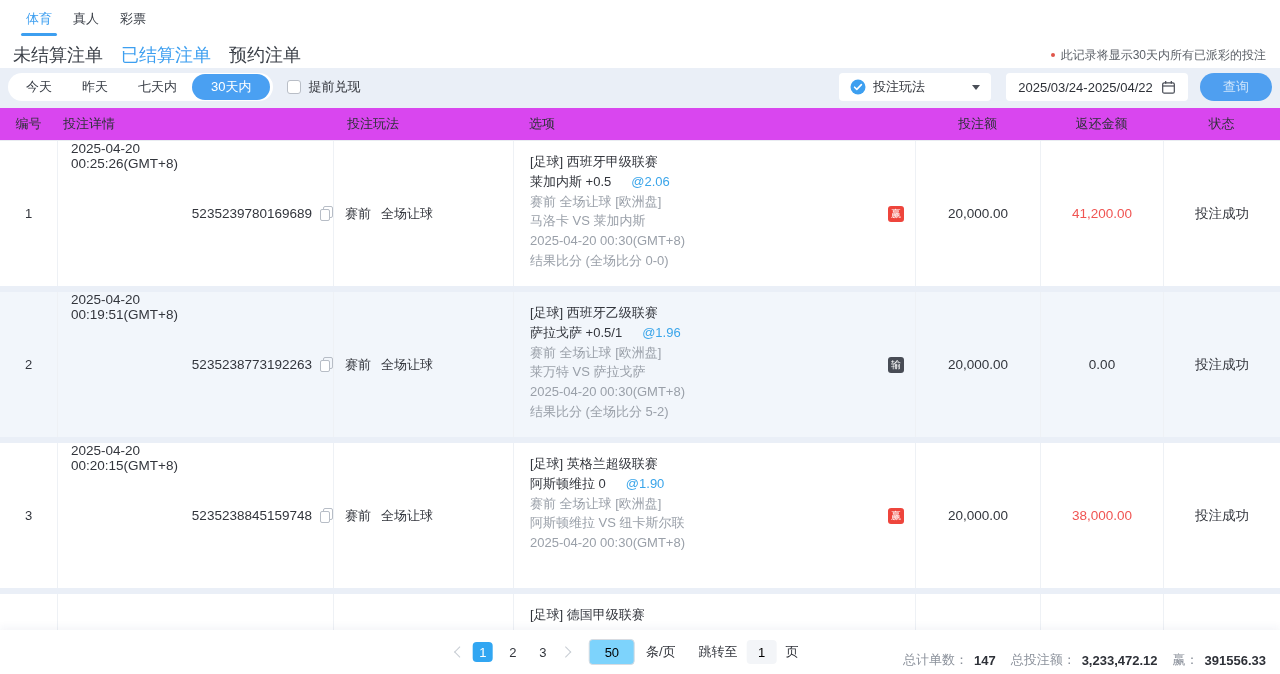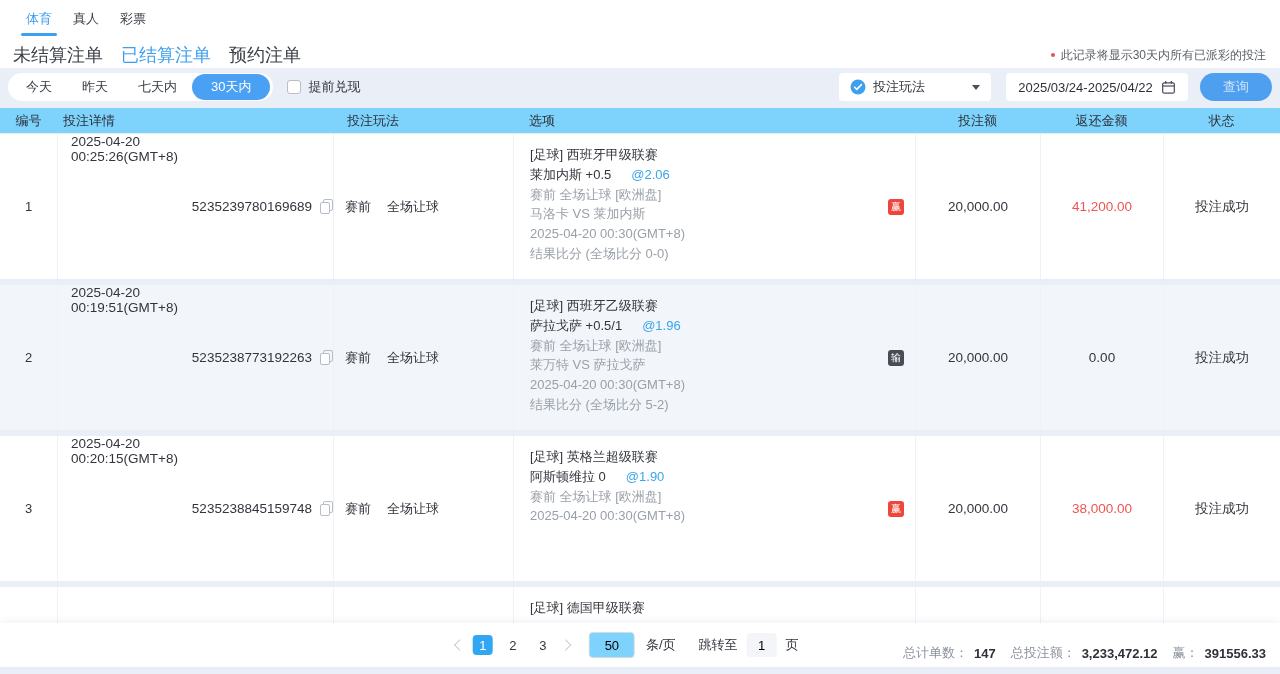--- a/index.html
+++ b/index.html
@@ -31,39 +31,39 @@
   .period { font-size:13px; color:#3a3f47; padding:0 15px; height:28px; display:flex; align-items:center; border-radius:13px; cursor:pointer; }
   .period.active { background:#4aa0f2; color:#fff; height:26px; padding:0 19px; }
   .cashout { display:flex; align-items:center; gap:7px; margin-left:14px; cursor:pointer; }
   .checkbox { width:14px; height:14px; border:1px solid #b9bec7; border-radius:3px; background:#fff; }
   .sort-select { margin-left:auto; display:flex; align-items:center; gap:7px; background:#fff; border-radius:4px; height:28px; width:152px; padding:0 11px; cursor:pointer; }
   .caret { margin-left:auto; width:0; height:0; border-left:4px solid transparent; border-right:4px solid transparent; border-top:5px solid #4a4e57; }
   .date-range { margin-left:15px; background:#fff; border-radius:4px; height:28px; width:182px; display:flex; align-items:center; justify-content:center; gap:8px; color:#2e3138; cursor:pointer; }
   .query-btn { margin-left:12px; width:72px; height:28px; border:none; border-radius:14px; background:#4f9ff0; color:#cde4fb; font-size:13px; cursor:pointer; font-family:inherit; }
 
   
-  .thead { display:flex; align-items:center; margin-top:7px; height:26px; background:#7dd3fc; border-bottom:1px solid #e9ecf1; color:#2e3138; }
+  .thead { display:flex; align-items:center; margin-top:7px; height:33px; background:#d946ef; border-bottom:1px solid #e9ecf1; color:#2e3138; }
   .w-no{width:57px} .w-detail{width:276px} .w-play{width:180px} .w-option{width:402px}
   .w-stake{width:125px} .w-return{width:123px} .w-status{width:117px}
   .th { flex:none; }
   .th.w-no{text-align:center} .th.w-detail{padding-left:6px} .th.w-play{padding-left:14px}
   .th.w-option{padding-left:16px} .th.w-stake,.th.w-return,.th.w-status{text-align:center}
 
   .rows { height:489px; overflow:hidden; }
   .row { display:flex; background:#fff; height:145px; margin-bottom:6px; }
   .row:nth-child(2) { background:#f2f6fb; }
   .cell { flex:none; border-left:1px solid #eef1f5; }
   .cell:first-child { border-left:none; }
   .c-no { display:flex; align-items:center; justify-content:center; }
   .c-detail { display:flex; flex-direction:row; justify-content:center; gap:5px; padding-left:13px; font-size:13.5px; }
   .idline { display:flex; align-items:center; }
   .copy-icon { position:relative; width:14px; height:16px; display:inline-block; margin-left:7px; }
   .copy-icon::before { content:""; position:absolute; left:4px; top:0; width:8px; height:10px; border:1px solid #b7bdc6; border-radius:2px; }
   .copy-icon::after { content:""; position:absolute; left:1px; top:3px; width:8px; height:10px; border:1px solid #b7bdc6; border-radius:2px; background:#fff; }
-  .c-play { display:flex; align-items:center; gap:16px; padding-left:11px; }
+  .c-play { display:flex; align-items:center; gap:10px; padding-left:11px; }
   .c-option { position:relative; padding:11px 30px 0 16px; line-height:19.8px; }
   .pickline { display:flex; gap:20px; }
   .gray { color:#9aa0a9; }
   .odds { color:var(--odds); }
   .badge { position:absolute; right:11px; top:50%; margin-top:-8px; width:16px; height:16px; border-radius:3px; color:#fff; font-size:10px; display:flex; align-items:center; justify-content:center; }
   .badge.win { background:var(--win); }
   .badge.lose { background:var(--lose); }
   .c-stake,.c-return,.c-status { display:flex; align-items:center; justify-content:center; font-size:13.5px; }
   .c-return.red { color:var(--payout-red); }
 
@@ -221,20 +221,21 @@
       <span>赛前</span>
       <span>全场让球</span>
     </div>
     <div class="cell c-option w-option">
       <div>[足球] 英格兰超级联赛</div>
       <div class="pickline">
         <span>阿斯顿维拉 0</span>
         <span class="odds">@1.90</span>
       </div>
       <div class="gray">赛前  全场让球 [欧洲盘]</div>
+      <div class="gray">阿斯顿维拉 VS 纽卡斯尔联</div>
       <div class="gray">2025-04-20 00:30(GMT+8)</div>
       <span class="badge win">赢</span>
     </div>
     <div class="cell c-stake w-stake">20,000.00</div>
     <div class="cell c-return w-return red">38,000.00</div>
     <div class="cell c-status w-status">投注成功</div>
   </div>
     <div class="row">
     <div class="cell c-no w-no"></div>
     <div class="cell c-detail w-detail">

